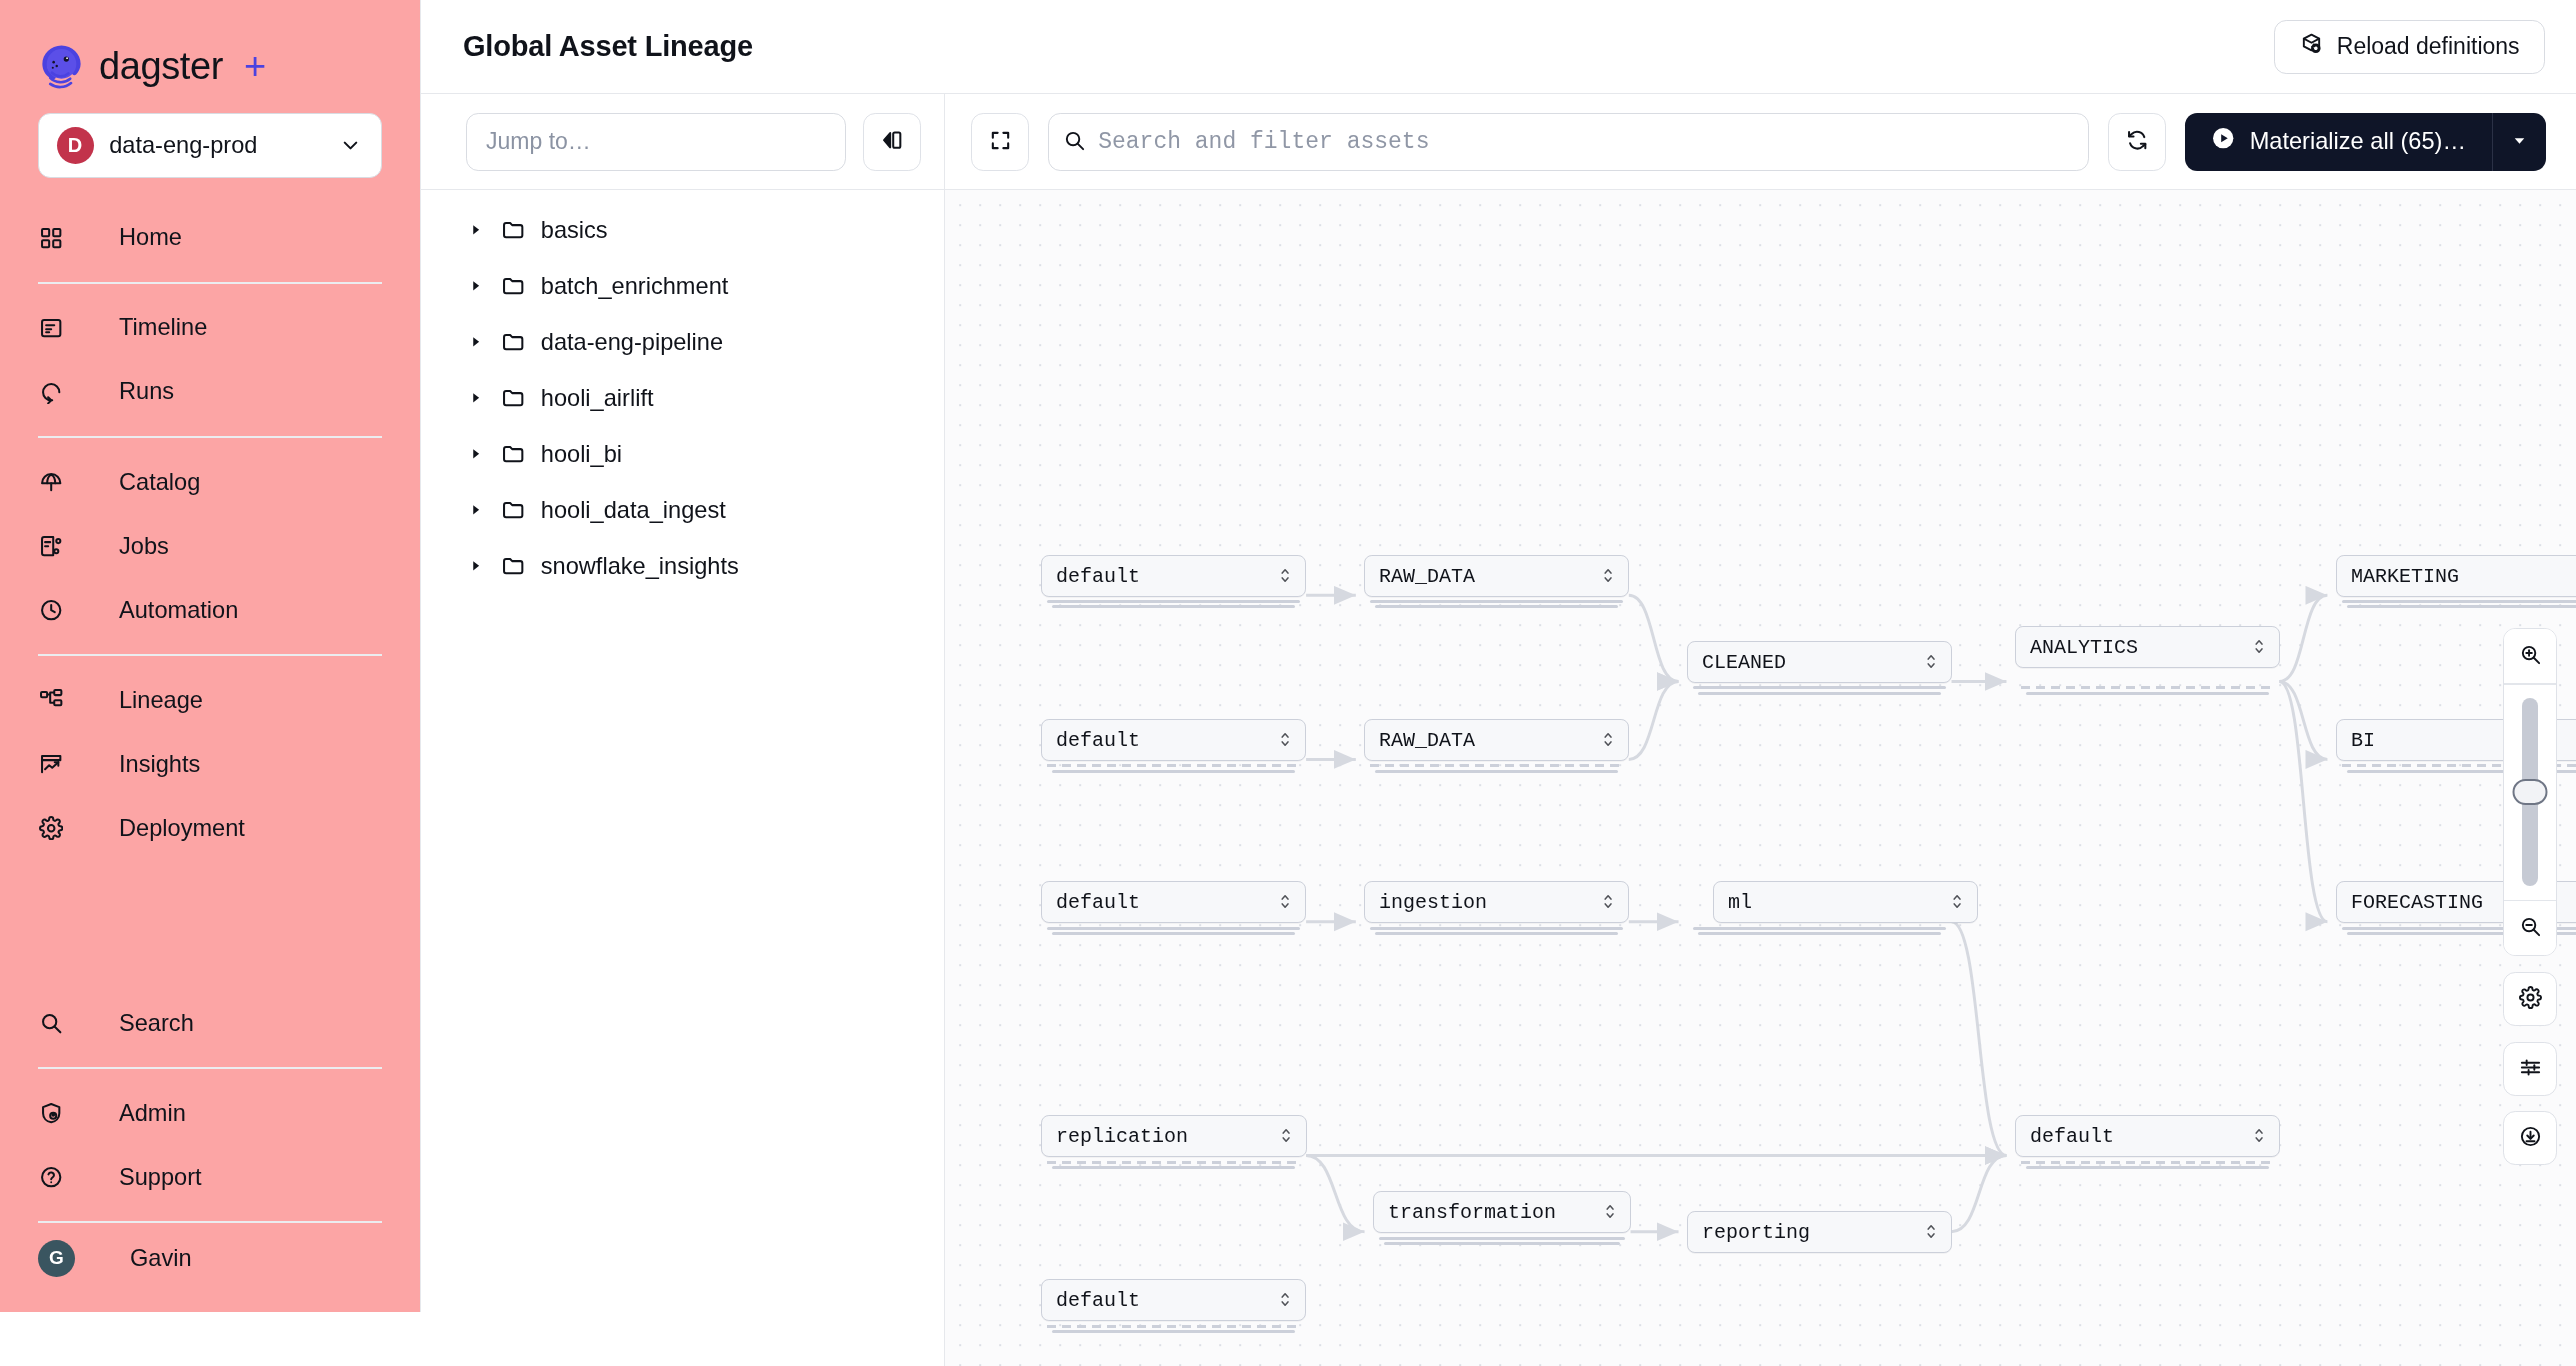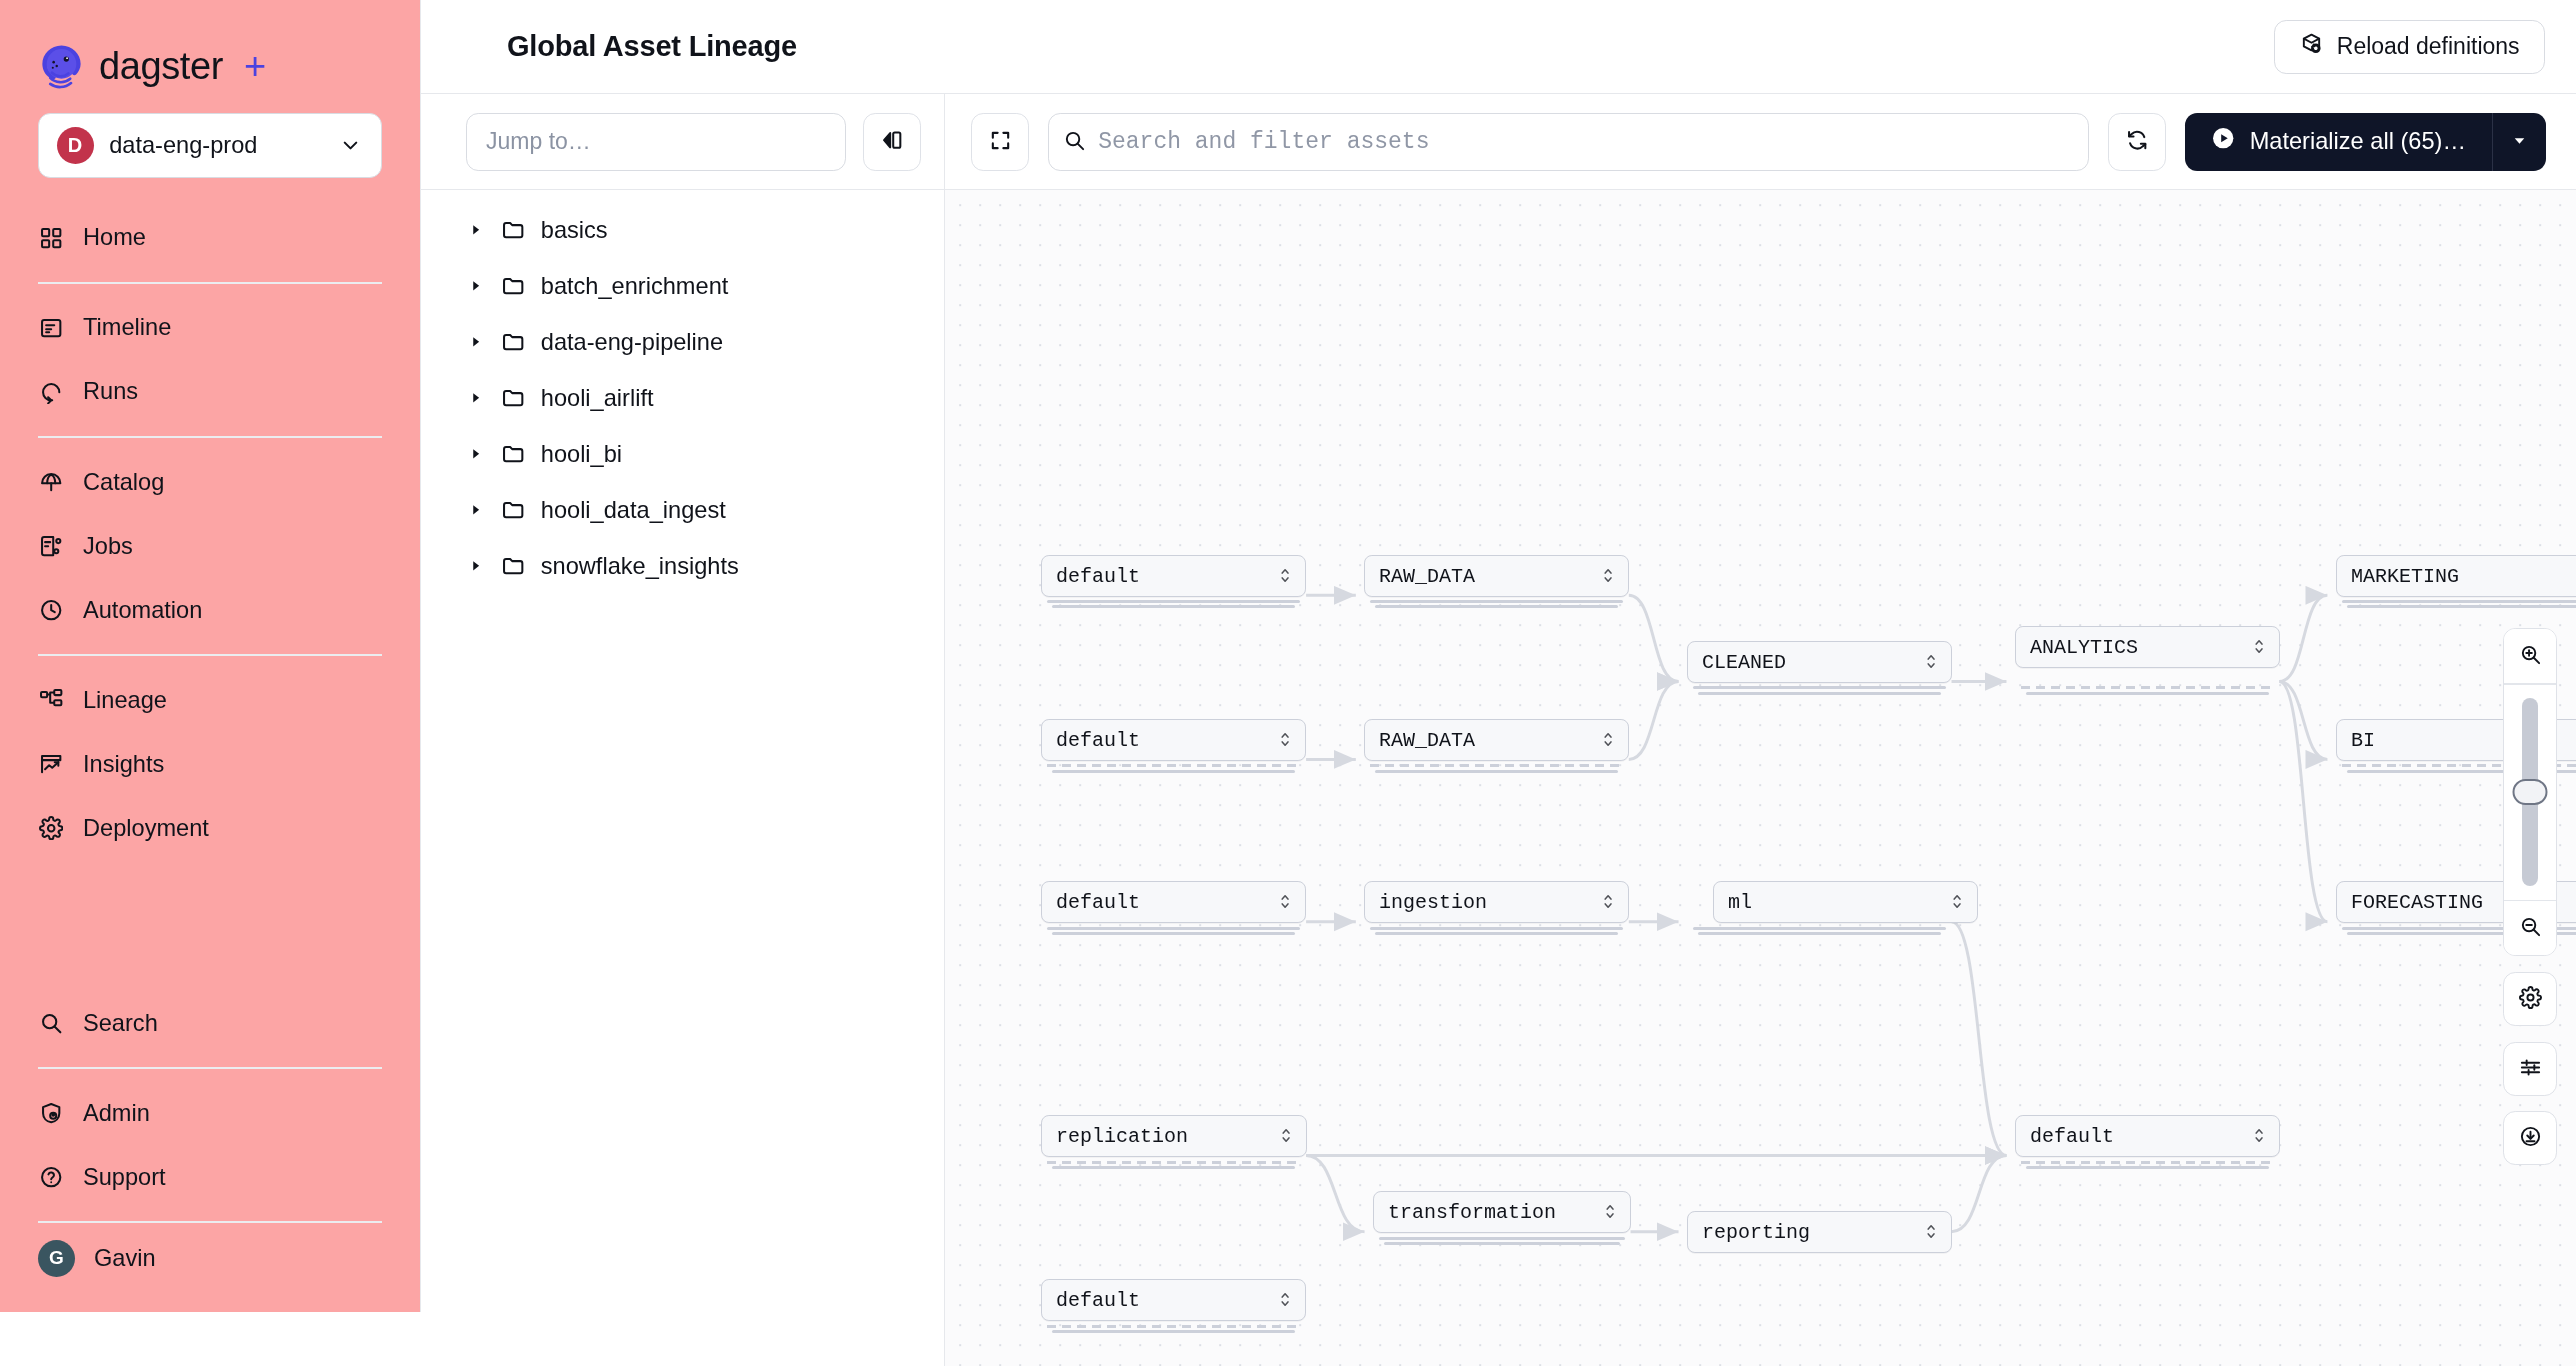--- a/index.html
+++ b/index.html
@@ -48,21 +48,21 @@
 
   .nav { margin-top: 15.7px; }
   .nav-section { padding: 12.2px 0; }
   .nav-divider { height: 1.7px; background: #ebedf0; margin: 0 38px; }
   .nav-item {
     display: flex; align-items: center; gap: 19px;
     height: 64px; padding: 0 38px;
     cursor: pointer;
   }
   .nav-icon { width: 26px; height: 26px; flex: 0 0 26px; display:flex; align-items:center; justify-content:center; }
-  .nav-label { font-size: 23.6px; color: #10131a; white-space: nowrap; }
+  .nav-label { font-size: 23.6px; color: #10131a; white-space: nowrap; margin-left: 36px; }
 
   .sidebar-bottom { position: absolute; left: 0; right: 0; bottom: 0; padding-bottom: 19px; }
 
   .user-row { display: flex; align-items: center; gap: 19px; height: 70px; padding: 0 38px; cursor: pointer; }
   .user-avatar {
     width: 37px; height: 37px; border-radius: 50%;
     background: #3a5560; color: #fff;
     font-size: 19px; font-weight: 600;
     display: flex; align-items: center; justify-content: center; flex: 0 0 37px;
   }
@@ -70,21 +70,21 @@
   
   .main { flex: 1 1 auto; display: flex; flex-direction: column; height: 1367px; min-width: 0; }
 
   .topbar {
     height: 94px; flex: 0 0 94px;
     border-bottom: 1.7px solid #e6e8ec;
     display: flex; align-items: center; justify-content: space-between;
     padding: 0 31px 0 42px;
     background: #fff;
   }
-  .page-title { font-size: 29px; font-weight: 700; color: #10131a; letter-spacing: -0.2px; margin-left: 44px; }
+  .page-title { font-size: 29px; font-weight: 700; color: #10131a; letter-spacing: -0.2px; }
   .btn-outline {
     display: flex; align-items: center; gap: 14px;
     height: 54px; padding: 0 24.4px;
     border: 1.7px solid #d9dce2; border-radius: 12.2px;
     background: #fff; cursor: pointer;
     font-size: 23px; color: #10131a;
     white-space: nowrap;
   }
 
   .toolbar {

